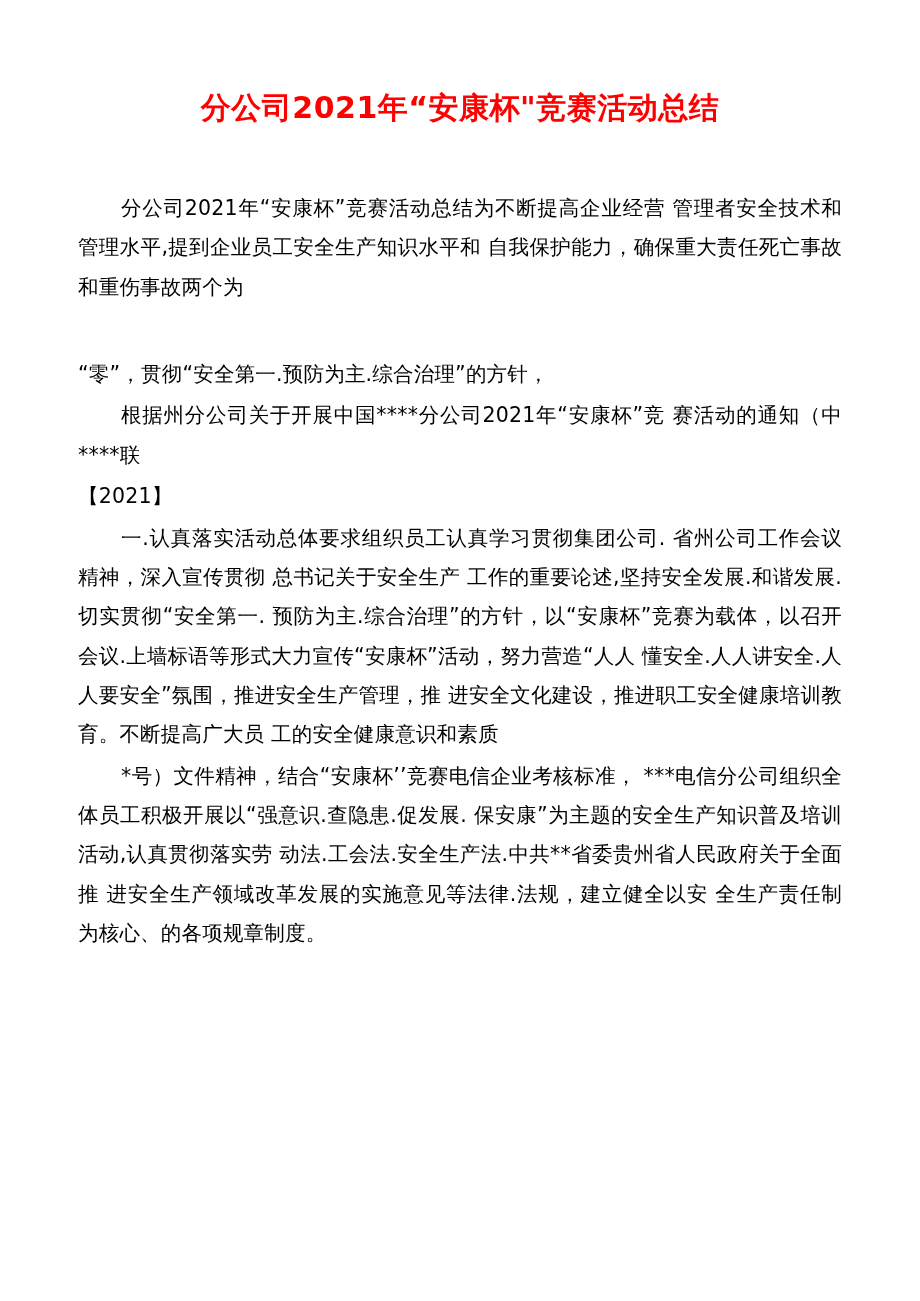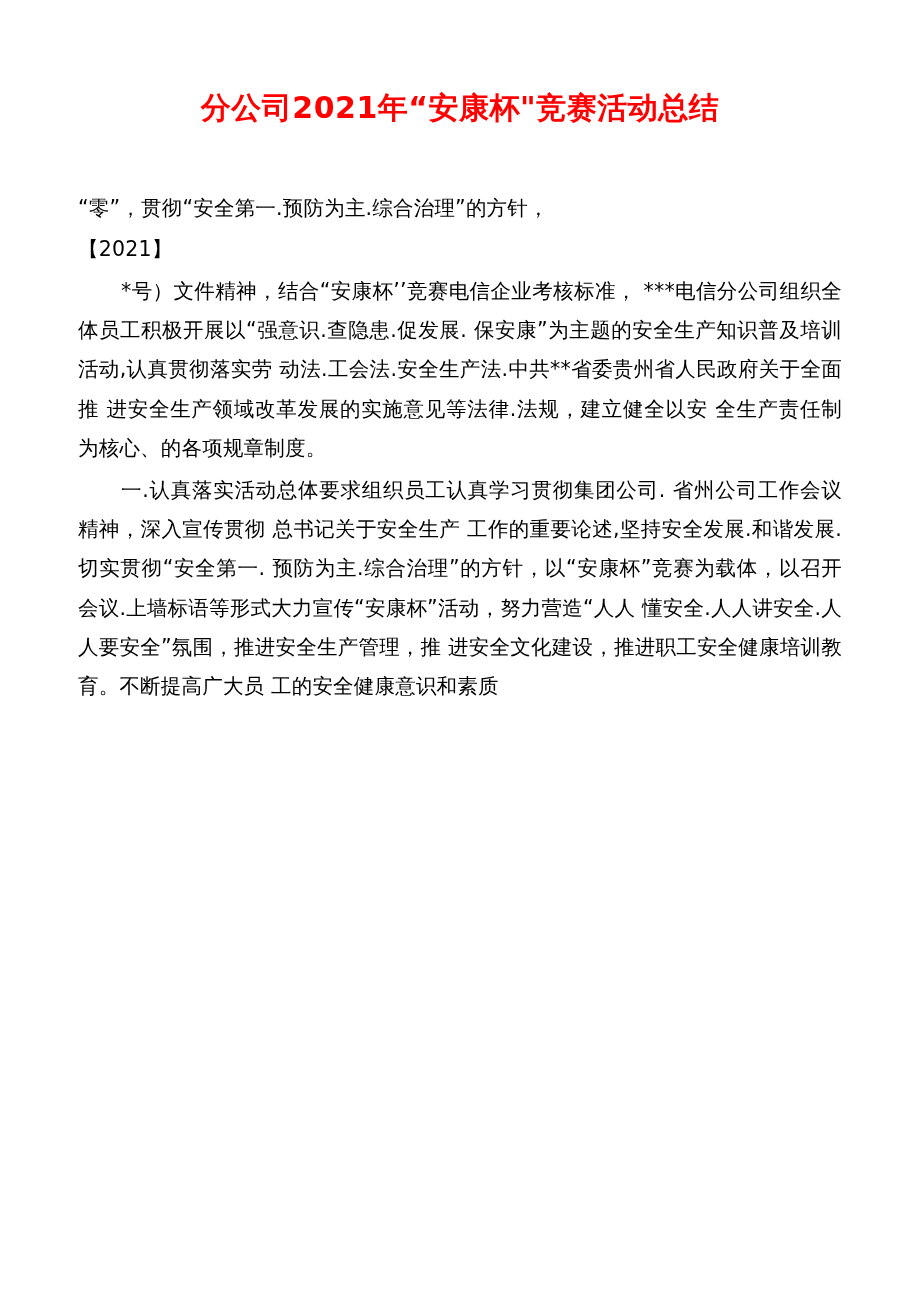--- a/index.html
+++ b/index.html
@@ -58,19 +58,21 @@
   }
 </style>
 </head>
 <body>
 
 <div class="page">
 
   <h1 class="doc-title">分公司2021年“安康杯"竞赛活动总结</h1>
 
   <div class="body-block">
+    <p class="para indent">分公司2021年“安康杯”竞赛活动总结为不断提高企业经营 管理者安全技术和管理水平,提到企业员工安全生产知识水平和 自我保护能力，确保重大责任死亡事故和重伤事故两个为</p>
     <p class="para noindent">“零”，贯彻“安全第一.预防为主.综合治理”的方针，</p>
+    <p class="para indent">根据州分公司关于开展中国****分公司2021年“安康杯”竞 赛活动的通知（中****联</p>
     <p class="para bracket">【2021】</p>
+    <p class="para indent">一.认真落实活动总体要求组织员工认真学习贯彻集团公司. 省州公司工作会议精神，深入宣传贯彻 总书记关于安全生产 工作的重要论述,坚持安全发展.和谐发展.切实贯彻“安全第一. 预防为主.综合治理”的方针，以“安康杯”竞赛为载体，以召开 会议.上墙标语等形式大力宣传“安康杯”活动，努力营造“人人 懂安全.人人讲安全.人人要安全”氛围，推进安全生产管理，推 进安全文化建设，推进职工安全健康培训教育。不断提高广大员 工的安全健康意识和素质</p>
     <p class="para indent">*号）文件精神，结合“安康杯’’竞赛电信企业考核标准， ***电信分公司组织全体员工积极开展以“强意识.查隐患.促发展. 保安康”为主题的安全生产知识普及培训活动,认真贯彻落实劳 动法.工会法.安全生产法.中共**省委贵州省人民政府关于全面推 进安全生产领域改革发展的实施意见等法律.法规，建立健全以安 全生产责任制为核心、的各项规章制度。</p>
-    <p class="para indent">一.认真落实活动总体要求组织员工认真学习贯彻集团公司. 省州公司工作会议精神，深入宣传贯彻 总书记关于安全生产 工作的重要论述,坚持安全发展.和谐发展.切实贯彻“安全第一. 预防为主.综合治理”的方针，以“安康杯”竞赛为载体，以召开 会议.上墙标语等形式大力宣传“安康杯”活动，努力营造“人人 懂安全.人人讲安全.人人要安全”氛围，推进安全生产管理，推 进安全文化建设，推进职工安全健康培训教育。不断提高广大员 工的安全健康意识和素质</p>
   </div>
 
 </div>
 
 </body></html>

